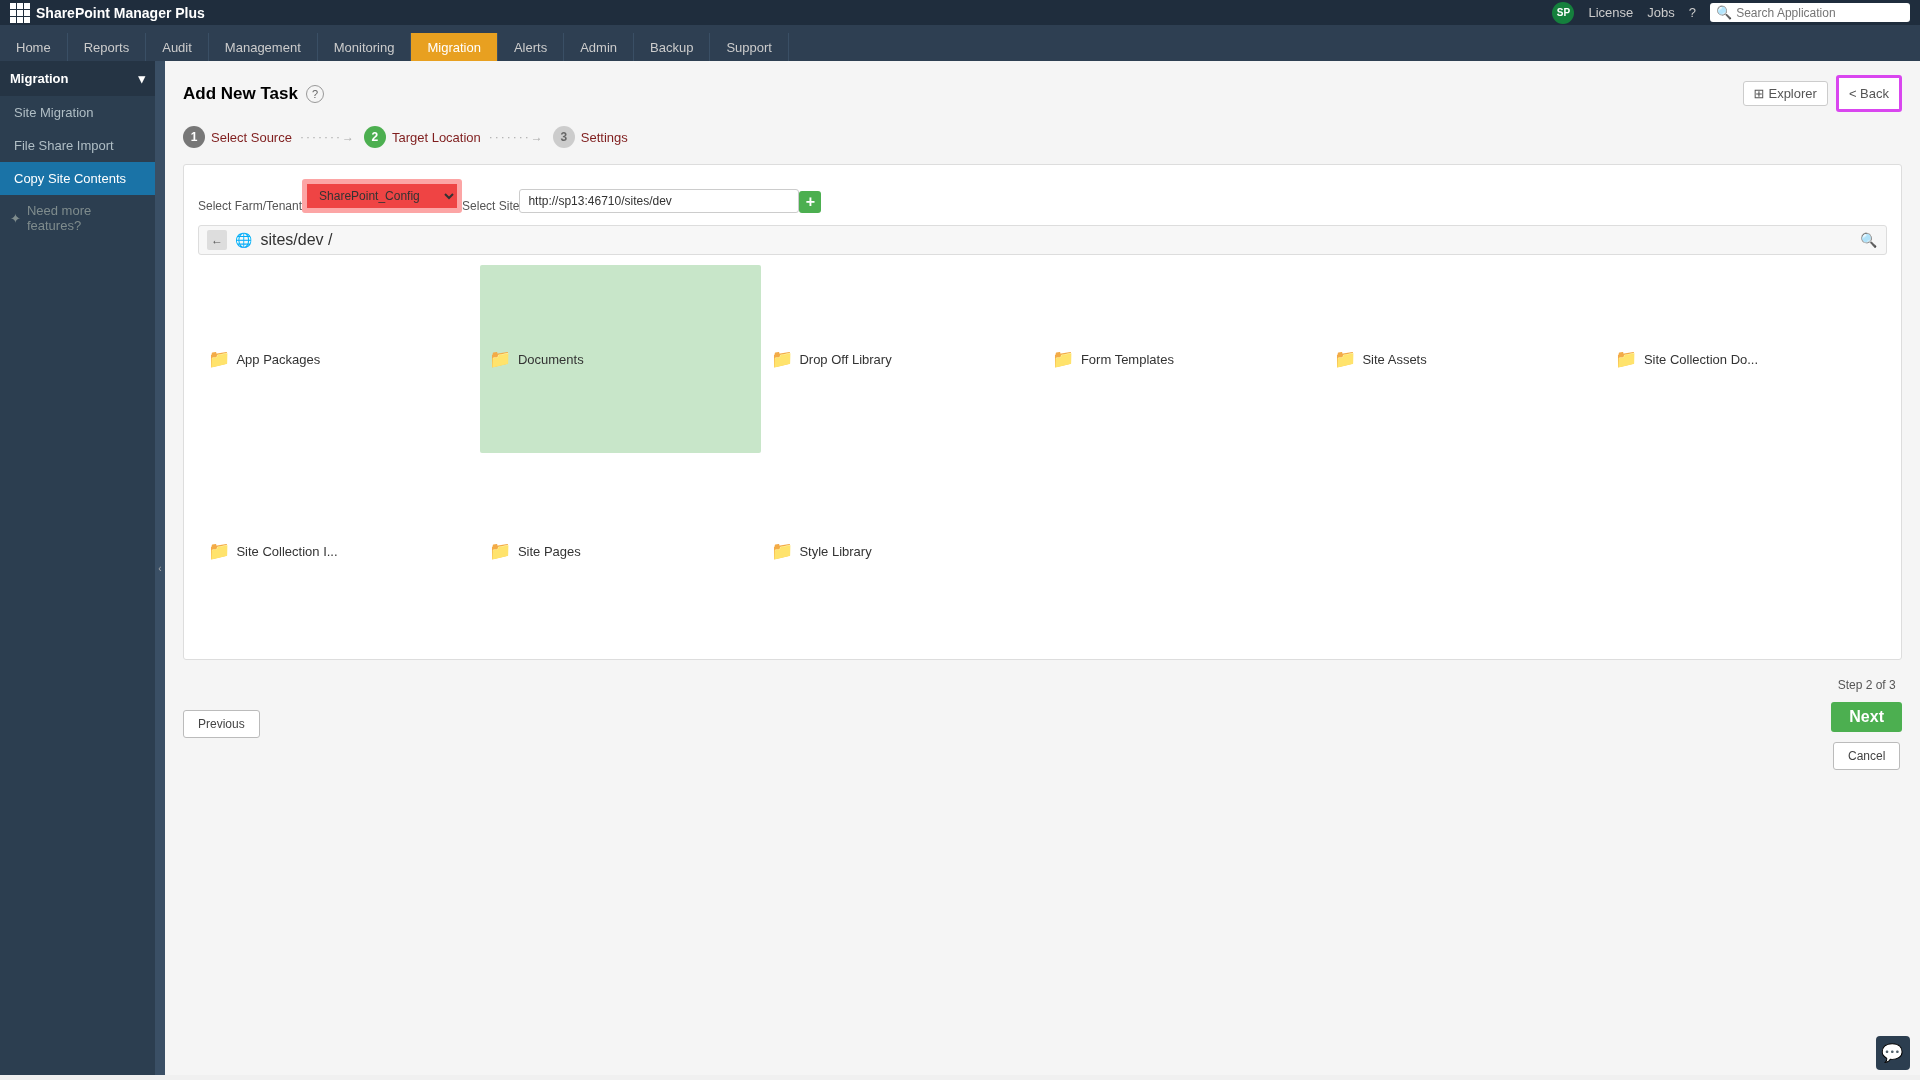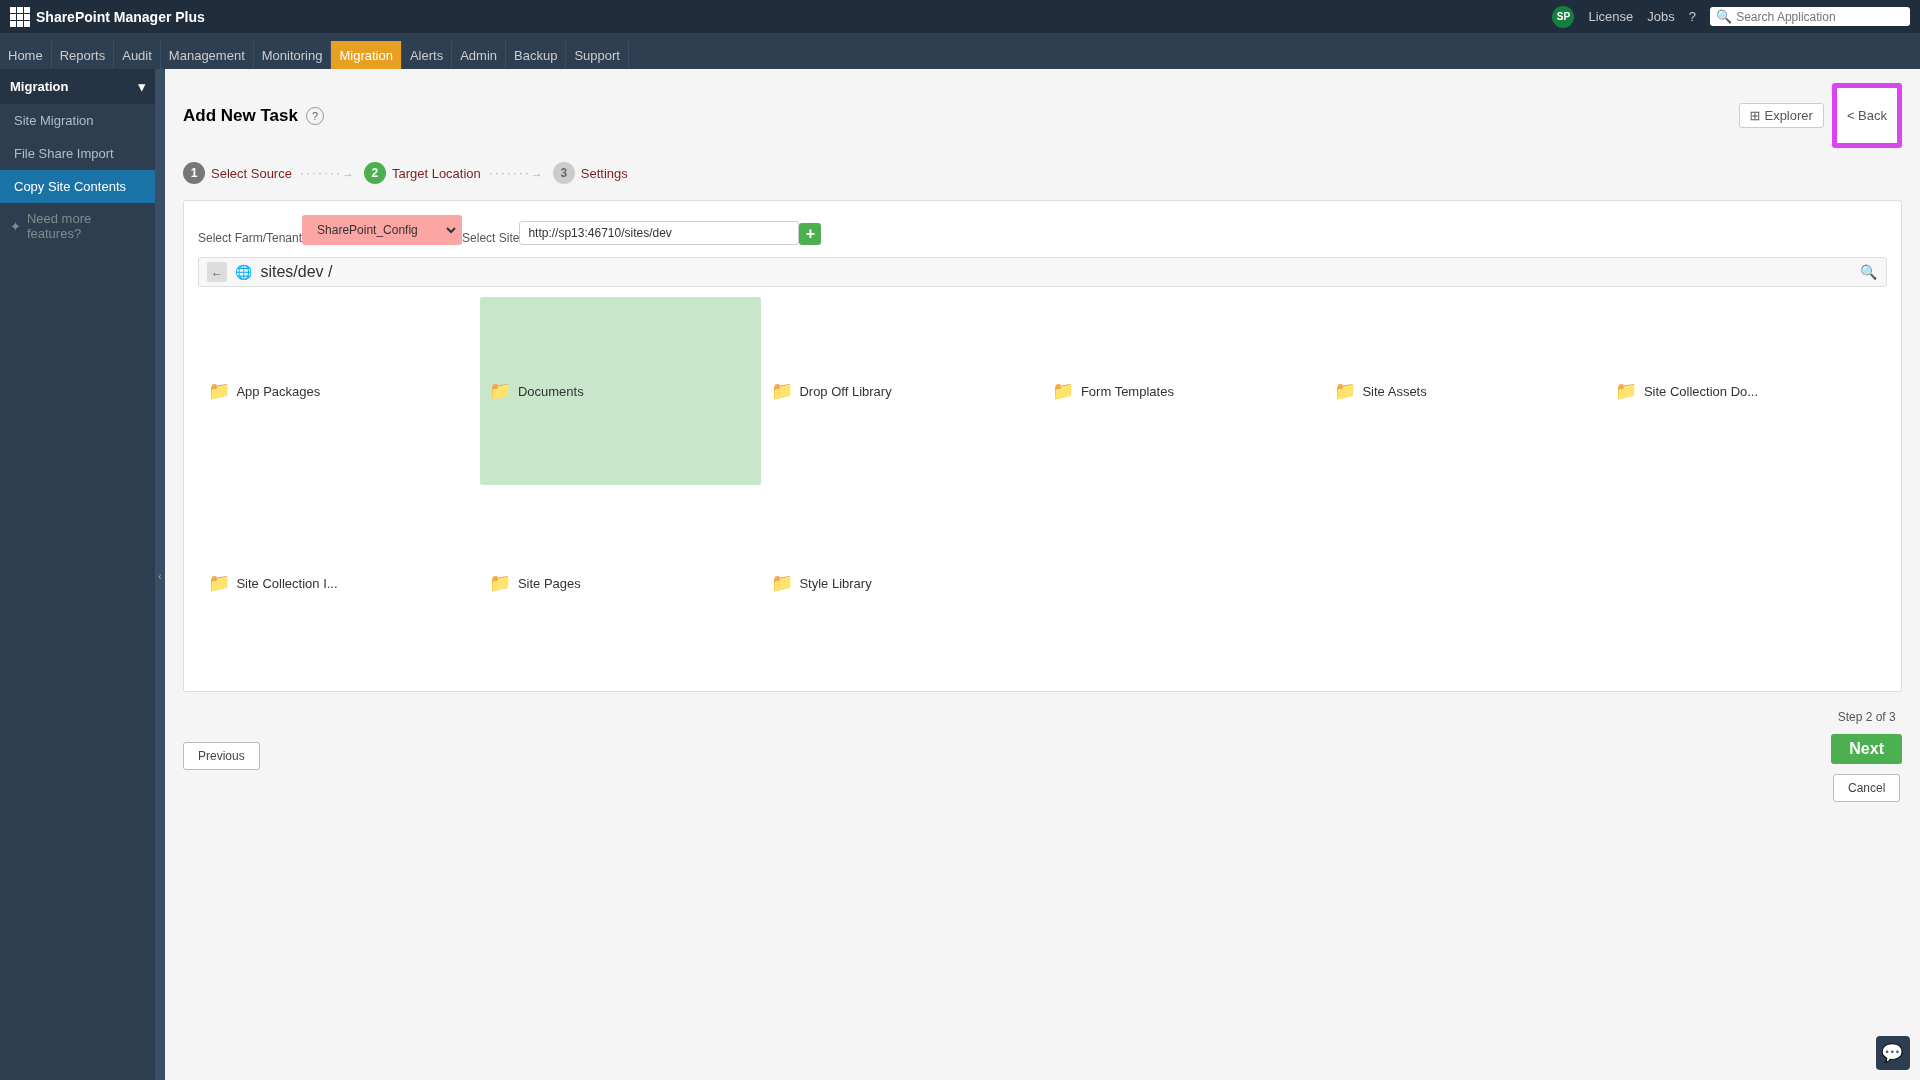--- a/index.html
+++ b/index.html
@@ -3,21 +3,21 @@
   <meta charset="utf-8">
   <style>
     * { box-sizing: border-box; margin: 0; padding: 0; font-family: Arial, sans-serif; font-size: 13px; }
     body { background: #f0f0f0; width: 1920px; height: 1080px; overflow: hidden; }
 
     
     .topbar {
       display: flex;
       align-items: center;
       background: #1f2d3d;
-      height: 33px;
+      height: 25px;
       padding: 0 10px;
       color: #ccc;
     }
     .topbar-logo {
       display: flex;
       align-items: center;
       gap: 6px;
       color: #fff;
       font-size: 14px;
       font-weight: bold;
@@ -61,21 +61,21 @@
     
     .navtabs {
       display: flex;
       background: #2e3f52;
       height: 36px;
       align-items: stretch;
     }
     .navtabs .tab {
       display: flex;
       align-items: center;
-      padding: 0 8px;
+      padding: 0 16px;
       color: #ccc;
       cursor: pointer;
       font-size: 13px;
       border-right: 1px solid #3a4f65;
       margin-top: 8px;
     }
     .navtabs .tab.active { background: #e8a020; color: #fff; }
 
     
     .layout {
@@ -167,23 +167,23 @@
       padding: 4px 10px;
       cursor: pointer;
       font-size: 12px;
       color: #555;
     }
     .back-btn {
       display: flex;
       align-items: center;
       gap: 4px;
       background: #fff;
-      border: 5px solid #d946ef;
-      border-radius: 3px;
-      padding: 20px 10px;
+      border: 3px solid #d946ef;
+      border-radius: 3px;
+      padding: 8px 10px;
       cursor: pointer;
       font-size: 12px;
       color: #555;
       margin-left: 8px;
       text-align: center;
     }
 
     
     .wizard-steps {
       display: flex;
@@ -233,25 +233,25 @@
       display: flex;
       align-items: flex-end;
       margin-bottom: 12px;
     }
     .form-label {
       font-size: 12px;
       color: #555;
       white-space: nowrap;
     }
     .form-select {
-      border: 3px solid #fca5a5;
+      border: 5px solid #fca5a5;
       border-radius: 3px;
       padding: 4px 8px;
       font-size: 12px;
-      background: #fca5a5;
+      background: #ef4444;
       color: #333;
       min-width: 160px;
       cursor: pointer;
     }
     .form-input {
       border: 1px solid #ccc;
       border-radius: 3px;
       padding: 4px 8px;
       font-size: 12px;
       background: #fff;

